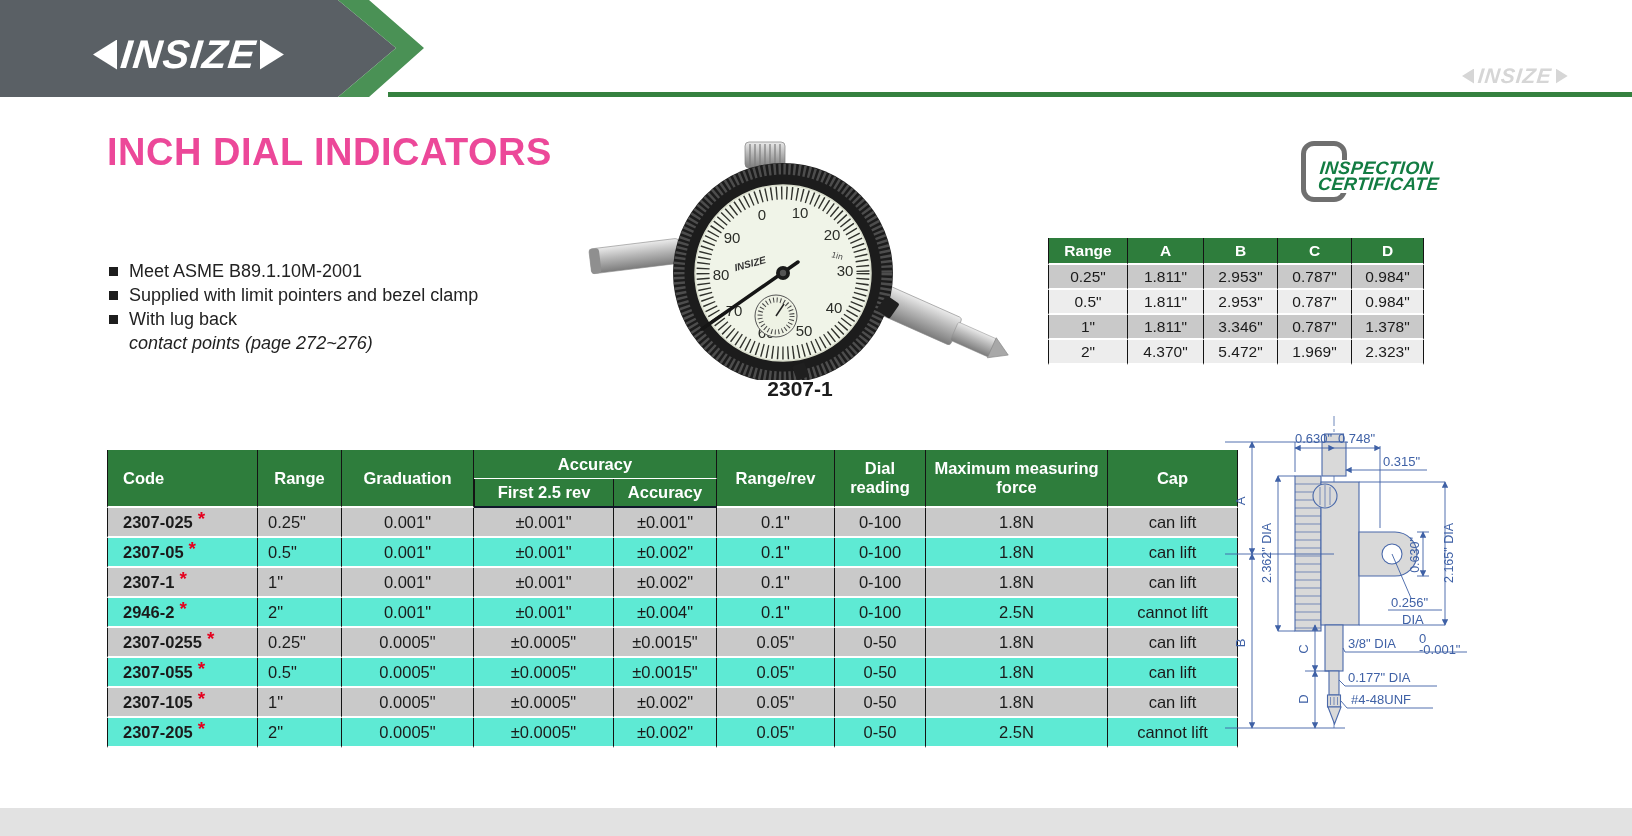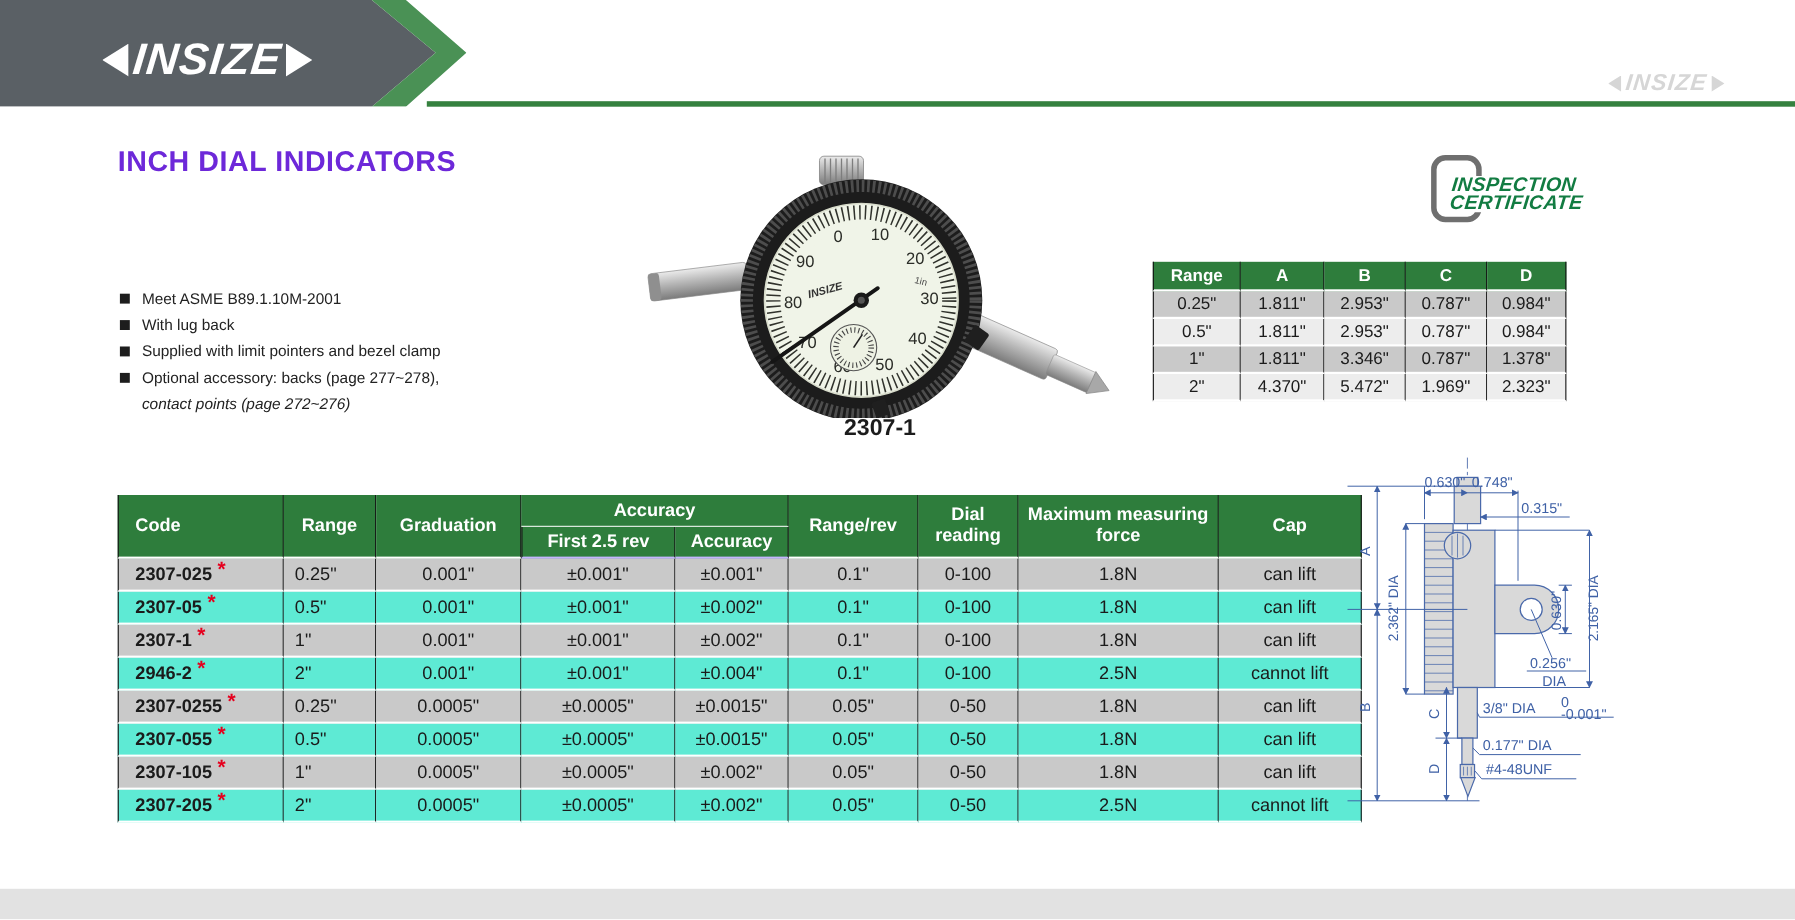--- a/index.html
+++ b/index.html
@@ -34,26 +34,26 @@
   .insize-logo .tri-l { width:21px; height:26px; clip-path:polygon(100% 0, 100% 100%, 0 50%); }
   .insize-logo .tri-r { width:21px; height:26px; clip-path:polygon(0 0, 100% 50%, 0 100%); }
   .insize-logo .logo-txt { font-style:italic; font-weight:900; letter-spacing:1px; transform:skewX(-6deg); }
   .logo-main { position:absolute; left:93px; top:32px; color:#ffffff; font-size:40px; }
   .logo-main .tri-l, .logo-main .tri-r { height:30px; width:24px; }
   .logo-main .logo-txt { font-size:40px; }
   .logo-watermark { position:absolute; left:1462px; top:64px; color:#d6d6d6; font-size:21px; }
   .logo-watermark .tri-l, .logo-watermark .tri-r { height:15px; width:12px; }
 
   
-  .page-title { position:absolute; left:107px; top:131px; font-size:26px; font-weight:700; color:#6d28d9; letter-spacing:0.5px; }
+  .page-title { position:absolute; left:107px; top:131px; font-size:38px; font-weight:700; color:#ec4899; letter-spacing:0.5px; }
   .cert-icon { position:absolute; left:1301px; top:141px; width:46px; height:61px; border:5px solid #6f6f6f; border-radius:13px; background:transparent; }
   .cert-text { position:absolute; left:1316px; top:160px; color:#127c42; font-size:18px; font-weight:900; font-style:italic; line-height:15.5px; background:#ffffff; padding:1px 3px; transform:skewX(-6deg); letter-spacing:0.3px; }
 
   
-  .features { position:absolute; left:109px; top:259px; font-size:14px; color:#222; }
+  .features { position:absolute; left:109px; top:259px; font-size:18px; color:#222; }
   .feature { display:flex; align-items:flex-start; line-height:24px; }
   .feature .sq { width:9px; height:9px; background:#1d1d1d; margin:8px 11px 0 0; flex:0 0 auto; }
   .feature.cont { padding-left:20px;font-style:italic; }
 
   
   .dial-art { position:absolute; left:588px; top:136px; }
   .product-label { position:absolute; left:588px; top:377px; width:424px; text-align:center; font-size:21px; font-weight:700; color:#1c1c1c; }
 
   
   table { border-collapse:separate; border-spacing:0; table-layout:fixed; }
@@ -62,21 +62,21 @@
   .dim-table { position:absolute; left:1048px; top:238px; font-size:15.5px; }
   .dim-table th { background:#2e7d3c; color:#fff; font-weight:700; height:27px; border-right:1px solid #141414; border-bottom:2px solid #fff; text-align:center; }
   .dim-table td { height:25px; text-align:center; border-right:1px solid #141414; border-bottom:2px solid #fff; color:#1b1b1b; }
   .dim-table th:first-child, .dim-table td:first-child { border-left:1px solid #141414; }
   .dim-table tr.dark td { background:#c9c9c9; }
   .dim-table tr.light td { background:#ededed; }
 
   .spec-table { position:absolute; left:107px; top:450px; font-size:16.5px; }
   .spec-table th { background:#2e7d3c; color:#fff; font-weight:700; border-right:1px solid #141414; text-align:center; line-height:19px; }
   .spec-table thead tr.top th { height:29px; }
-  .spec-table thead tr.sub th { height:29px; border-bottom:2px solid #c4b5fd; }
+  .spec-table thead tr.sub th { height:29px; border-bottom:2px solid #0f172a; }
   .spec-table thead th.rspan { border-bottom:2px solid #fff; }
   .spec-table thead th.acc { border-bottom:1px solid #fff; }
   .spec-table th.colcode { text-align:left; padding-left:15px; }
   .spec-table td { height:30px; text-align:center; border-right:1px solid #141414; border-bottom:2px solid #fff; color:#1b1b1b; }
   .spec-table th:first-child, .spec-table td:first-child { border-left:1px solid #141414; }
   .spec-table td.code { text-align:left; padding-left:15px; font-weight:700; }
   .spec-table td.rng { text-align:left; padding-left:10px; }
   .spec-table tr.dark td { background:#c9c9c9; }
   .spec-table tr.light td { background:#5eead4; }
   .ast { color:#e5001e; font-weight:700; font-size:19px; position:relative; top:-3px; margin-left:5px; }
@@ -120,29 +120,25 @@
     <div>CERTIFICATE</div>
   </div>
 
   <div class="features">
     <div class="feature">
         <span class="sq"></span>
         <span>Meet ASME B89.1.10M-2001</span>
       </div>
     <div class="feature">
         <span class="sq"></span>
-        <span>With lug back</span>
-      </div>
-    <div class="feature">
-        <span class="sq"></span>
         <span>Supplied with limit pointers and bezel clamp</span>
       </div>
     <div class="feature">
         <span class="sq"></span>
-        <span>Optional accessory: backs (page 277~278),</span>
+        <span>With lug back</span>
       </div>
     <div class="feature cont">
         <span>contact points (page 272~276)</span>
       </div>
   </div>
 
   <svg class="dial-art" width="424" height="244" viewBox="0 0 424 244">
     <defs>
       <linearGradient id="mg" x1="0" y1="0" x2="0" y2="1">
         <stop offset="0" stop-color="#ebebeb"></stop>

